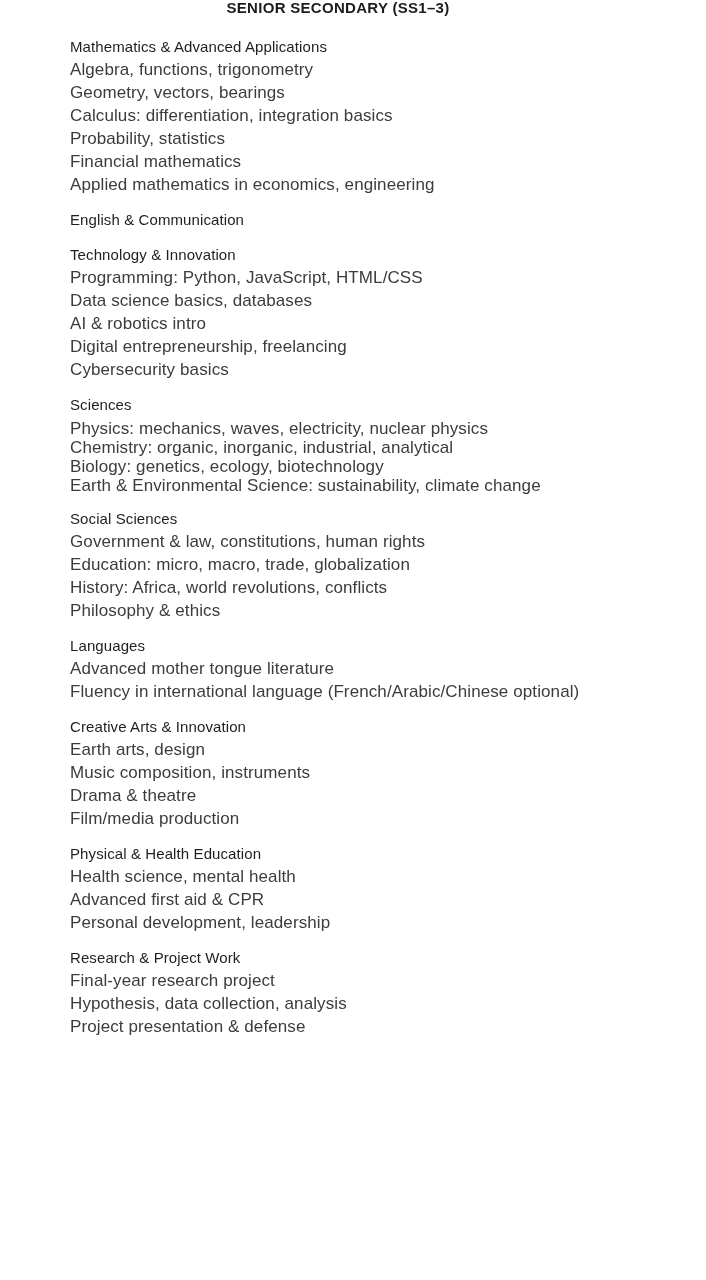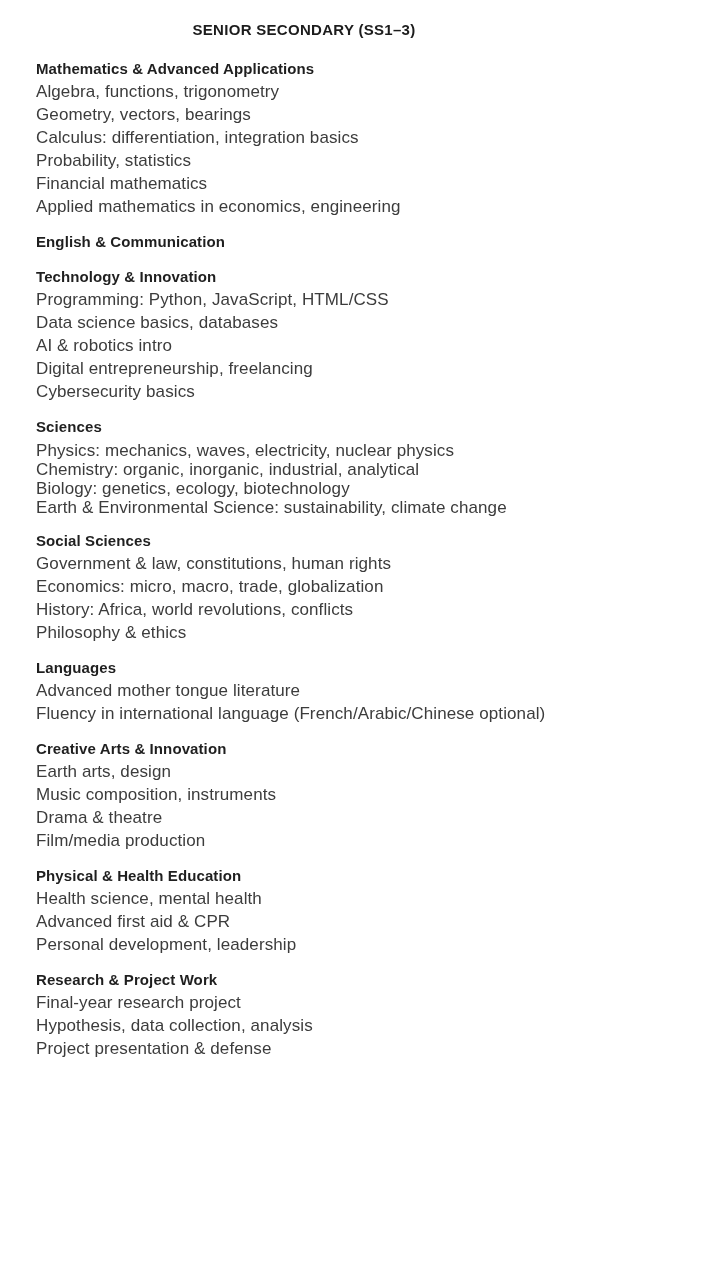--- a/index.html
+++ b/index.html
@@ -14,40 +14,39 @@
     padding: 0;
   }
   body {
     width: 706px;
     height: 1280px;
     background: var(--bg);
     font-family: "Liberation Sans", "DejaVu Sans", sans-serif;
     overflow: hidden;
   }
   .page {
-    padding-top: 22px;
-    margin-left: 36px;
+    margin-left: 70px;
     width: 536px;
   }
   .doc-title {
     font-size: 15px;
     line-height: 16px;
     font-weight: 700;
     letter-spacing: 0.3px;
     color: var(--title-color);
     text-align: center;
     margin: 0 0 19px 0;
   }
   .section {
     margin-top: 12px;
   }
   .section-heading {
     font-size: 15px;
     line-height: 23px;
-    font-weight: 700;
+    font-weight: 400;
     color: var(--heading-color);
     margin: 0;
     letter-spacing: 0.1px;
   }
   .section-item {
     font-size: 17px;
     line-height: 23px;
     font-weight: 400;
     color: var(--body-color);
     margin: 0;
@@ -104,21 +103,21 @@
           <p class="section-item">Chemistry: organic, inorganic, industrial, analytical</p>
           <p class="section-item">Biology: genetics, ecology, biotechnology</p>
           <p class="section-item">Earth &amp; Environmental Science: sustainability, climate change</p>
         </div>
   </section>
 
   <section class="section">
     <h2 class="section-heading">Social Sciences</h2>
     <div class="items">
           <p class="section-item">Government &amp; law, constitutions, human rights</p>
-          <p class="section-item">Economics: micro, macro, trade, globalization</p>
+          <p class="section-item">Education: micro, macro, trade, globalization</p>
           <p class="section-item">History: Africa, world revolutions, conflicts</p>
           <p class="section-item">Philosophy &amp; ethics</p>
         </div>
   </section>
 
   <section class="section">
     <h2 class="section-heading">Languages</h2>
     <div class="items">
           <p class="section-item">Advanced mother tongue literature</p>
           <p class="section-item">Fluency in international language (French/Arabic/Chinese optional)</p>

